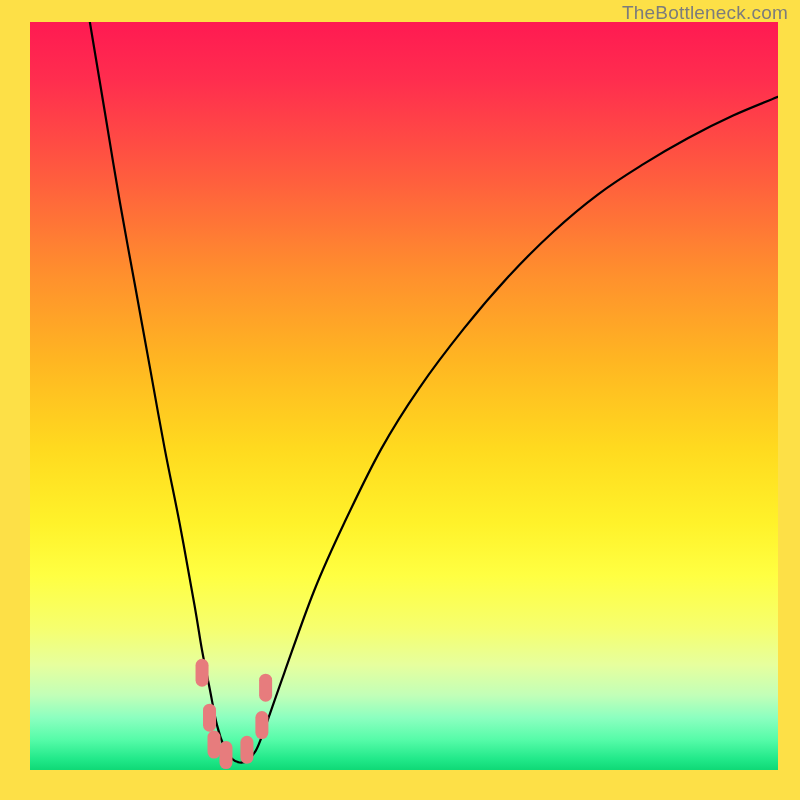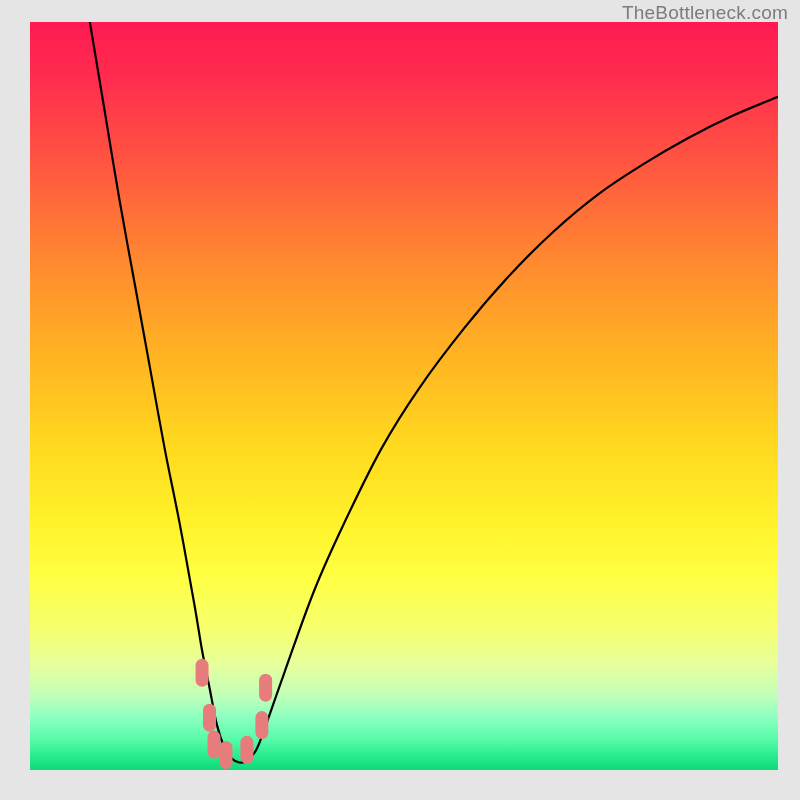--- a/index.html
+++ b/index.html
@@ -9,21 +9,21 @@
     height: 800px;
     overflow: hidden;
     background: #000;
   }
   .frame {
     position: absolute;
     left: 0;
     top: 0;
     width: 800px;
     height: 800px;
-    background: #e5e5e5;
+    background: #fde047;
   }
   .plot {
     position: absolute;
     left: 30px;
     top: 22px;
     width: 748px;
     height: 748px;
     overflow: hidden;
   }
   .gradient {

